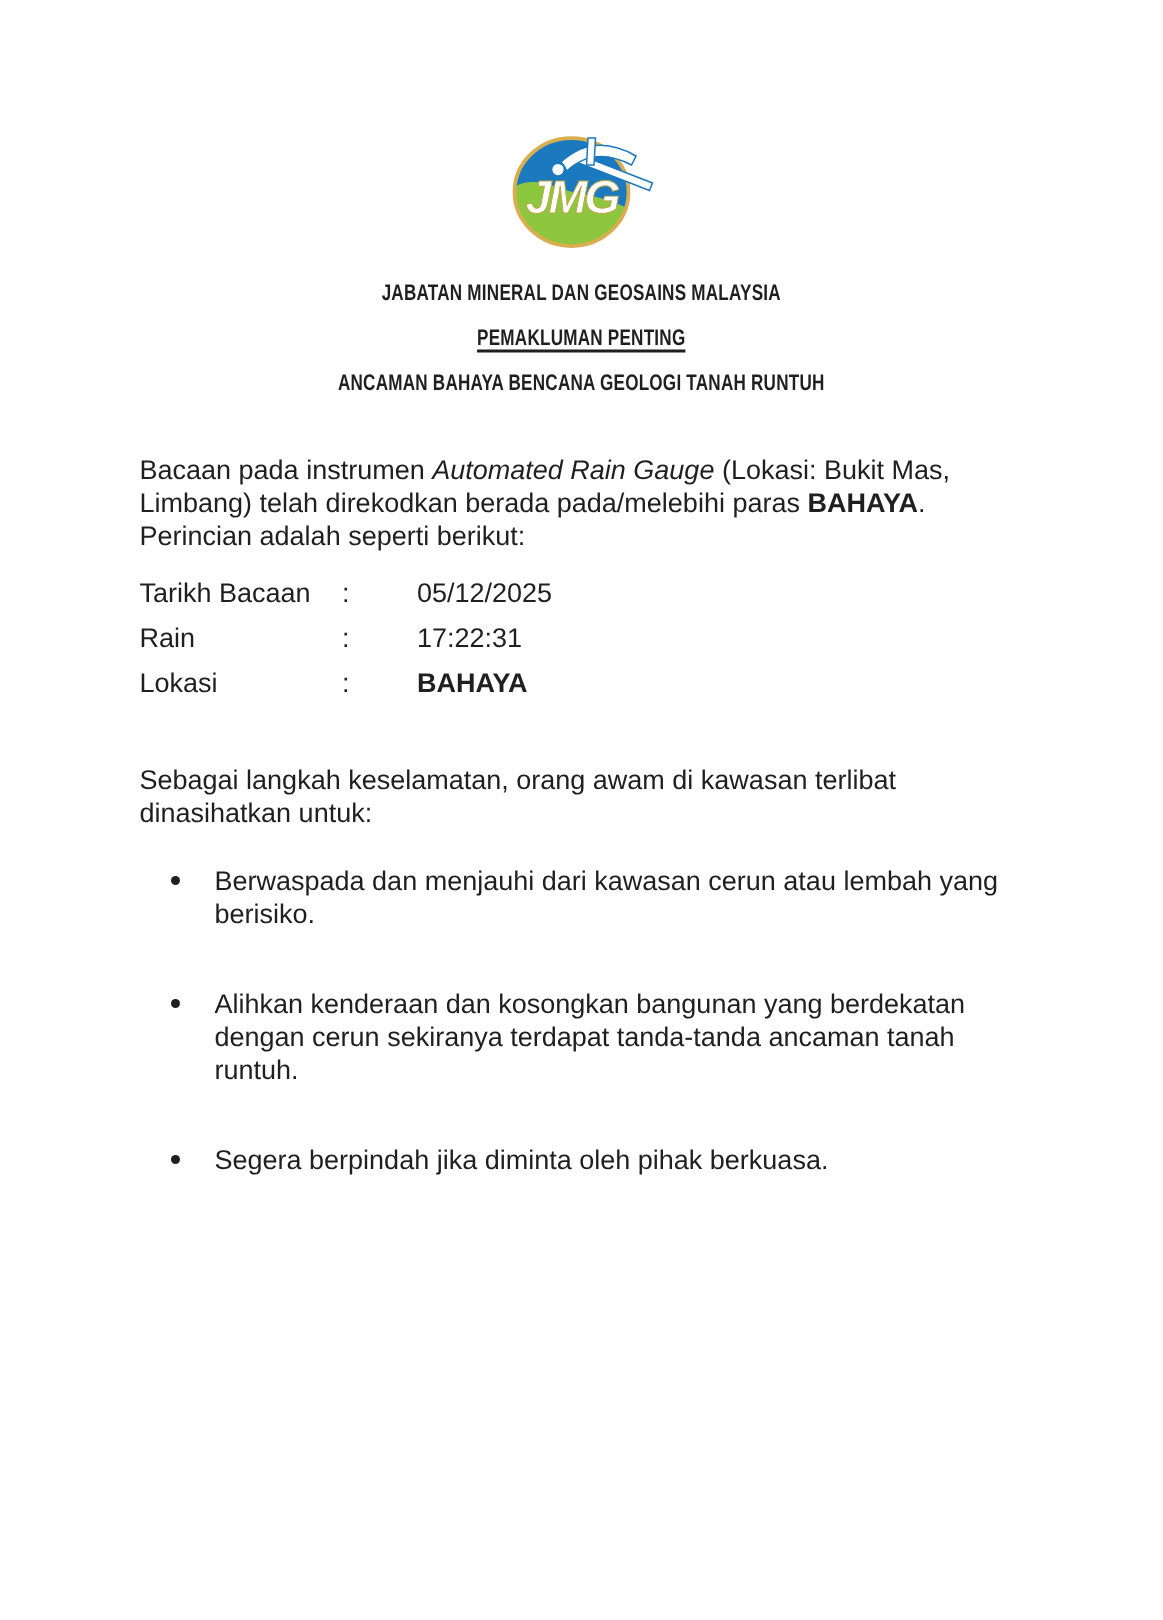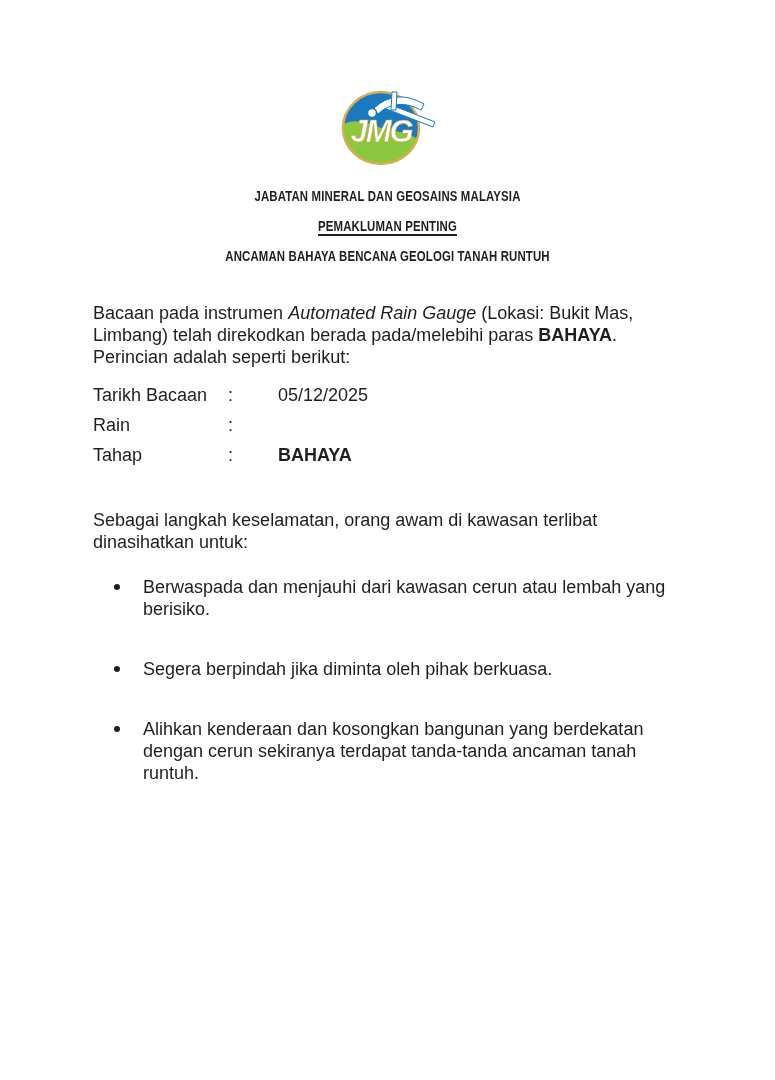--- a/index.html
+++ b/index.html
@@ -125,38 +125,39 @@
 
   <div class="details body-text">
     <div class="detail-row">
       <span class="detail-label">Tarikh Bacaan</span>
       <span class="detail-sep">:</span>
       <span class="detail-value">05/12/2025</span>
     </div>
     <div class="detail-row">
       <span class="detail-label">Rain</span>
       <span class="detail-sep">:</span>
+      <span class="detail-value">17:22:31</span>
     </div>
     <div class="detail-row">
-      <span class="detail-label">Tahap</span>
+      <span class="detail-label">Lokasi</span>
       <span class="detail-sep">:</span>
       <span class="detail-value bold">BAHAYA</span>
     </div>
   </div>
 
   <p class="lead body-text">Sebagai langkah keselamatan, orang awam di kawasan terlibat dinasihatkan untuk:</p>
 
   <ul class="advisory-list body-text">
     <li>
       <span class="bullet"></span>
       <span>Berwaspada dan menjauhi dari kawasan cerun atau lembah yang berisiko.</span>
     </li>
     <li>
       <span class="bullet"></span>
-      <span>Segera berpindah jika diminta oleh pihak berkuasa.</span>
+      <span>Alihkan kenderaan dan kosongkan bangunan yang berdekatan dengan cerun sekiranya terdapat tanda-tanda ancaman tanah runtuh.</span>
     </li>
     <li>
       <span class="bullet"></span>
-      <span>Alihkan kenderaan dan kosongkan bangunan yang berdekatan dengan cerun sekiranya terdapat tanda-tanda ancaman tanah runtuh.</span>
+      <span>Segera berpindah jika diminta oleh pihak berkuasa.</span>
     </li>
   </ul>
 
 </div>
 
 </body></html>

